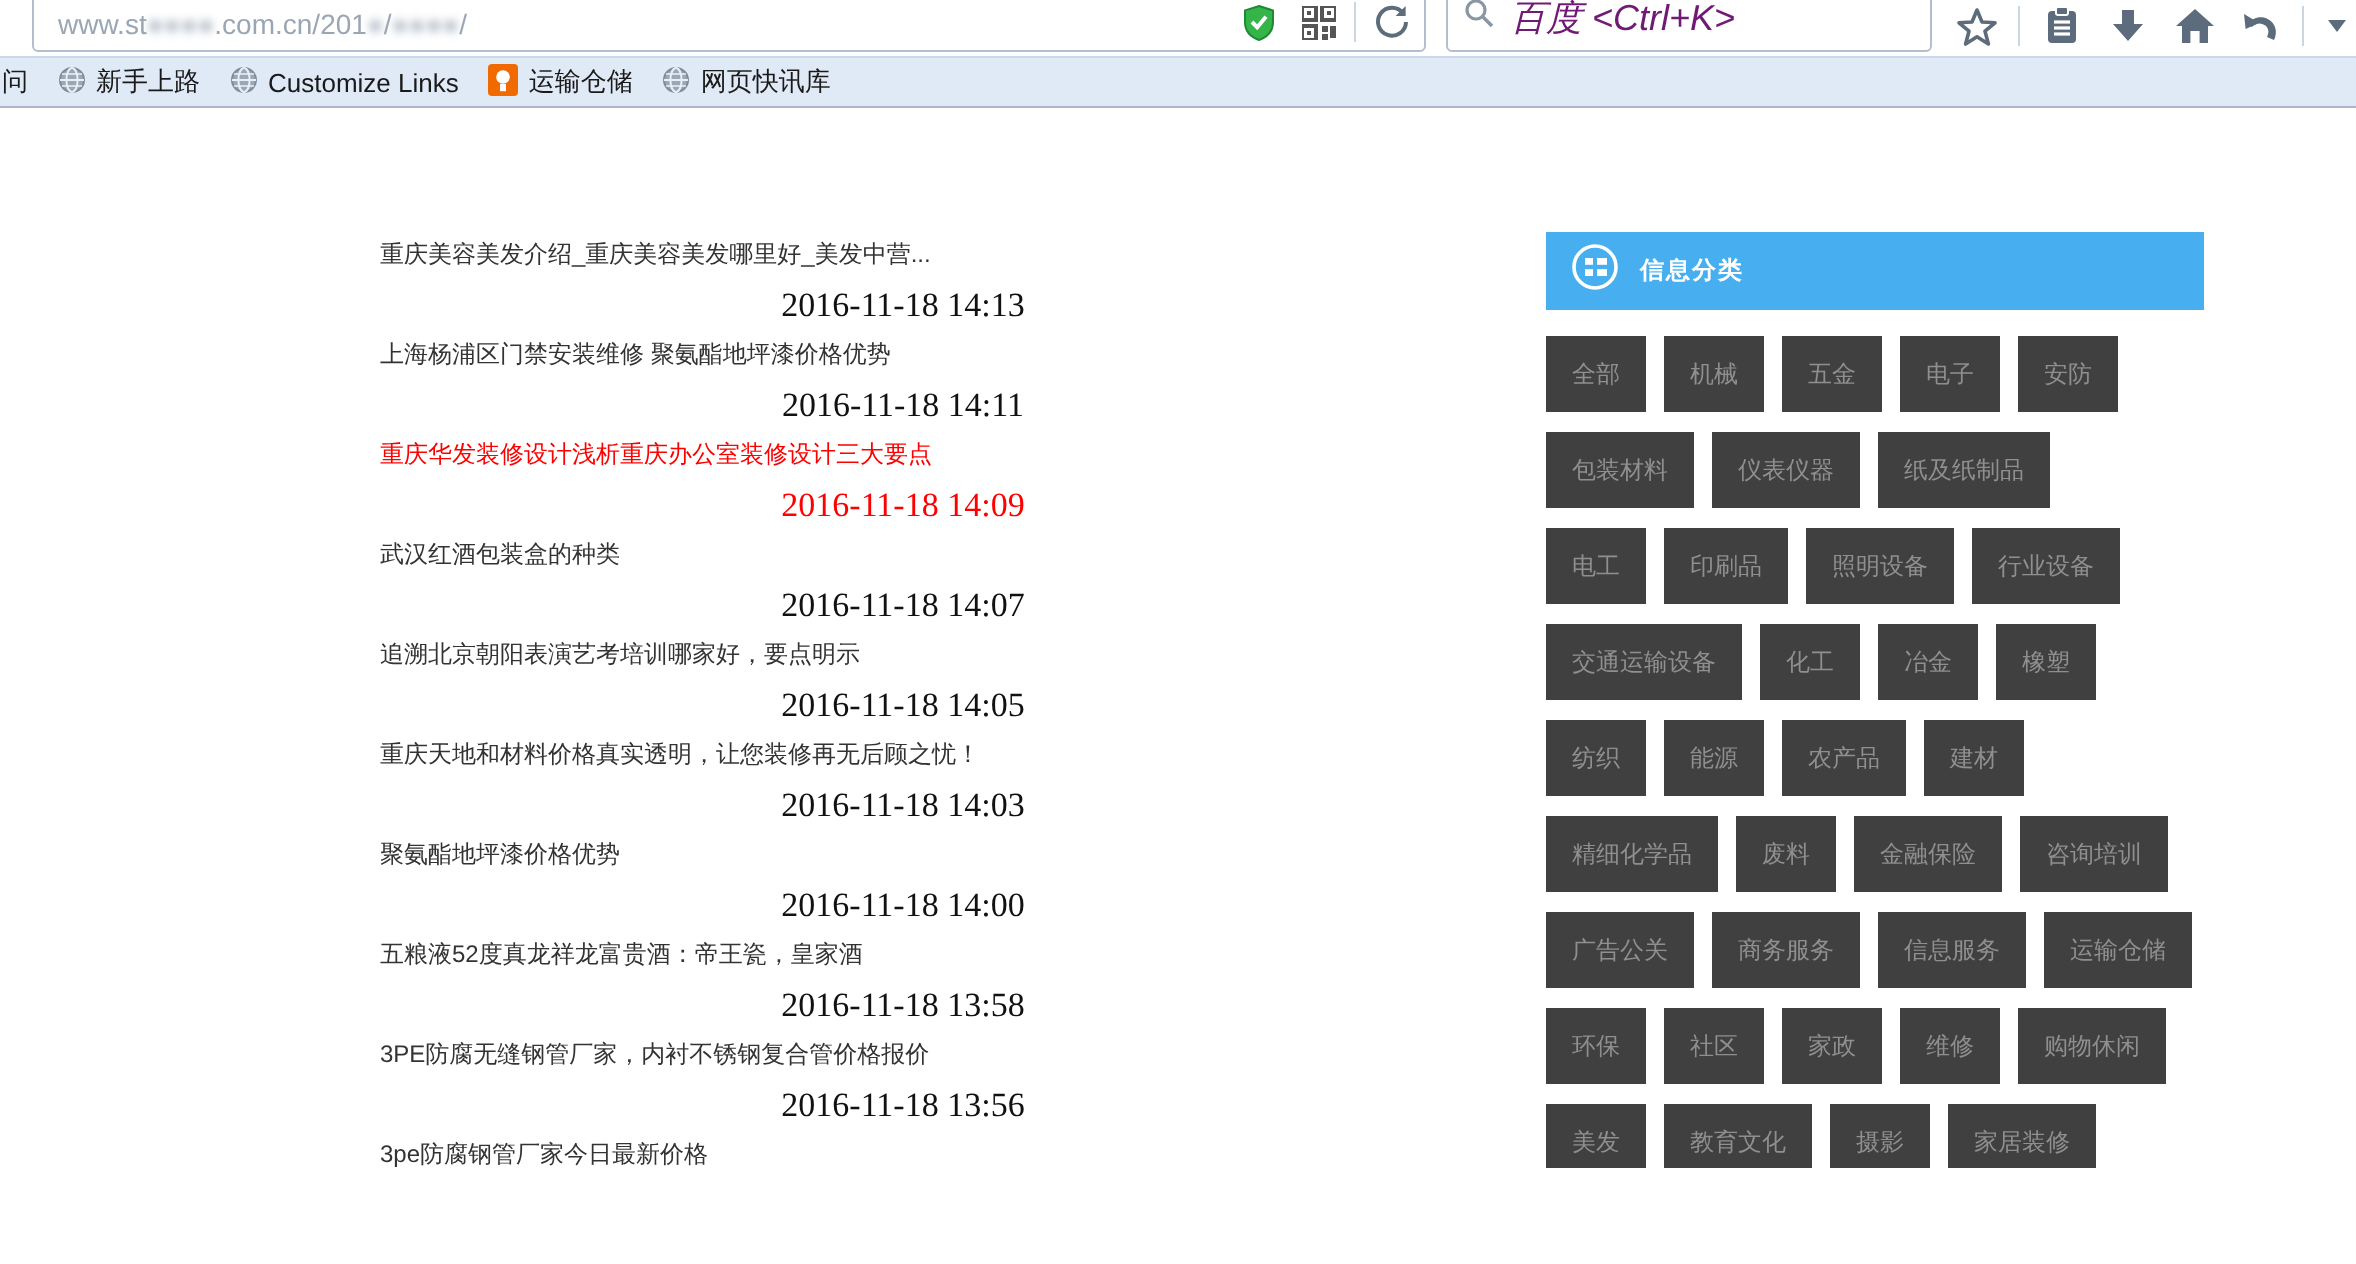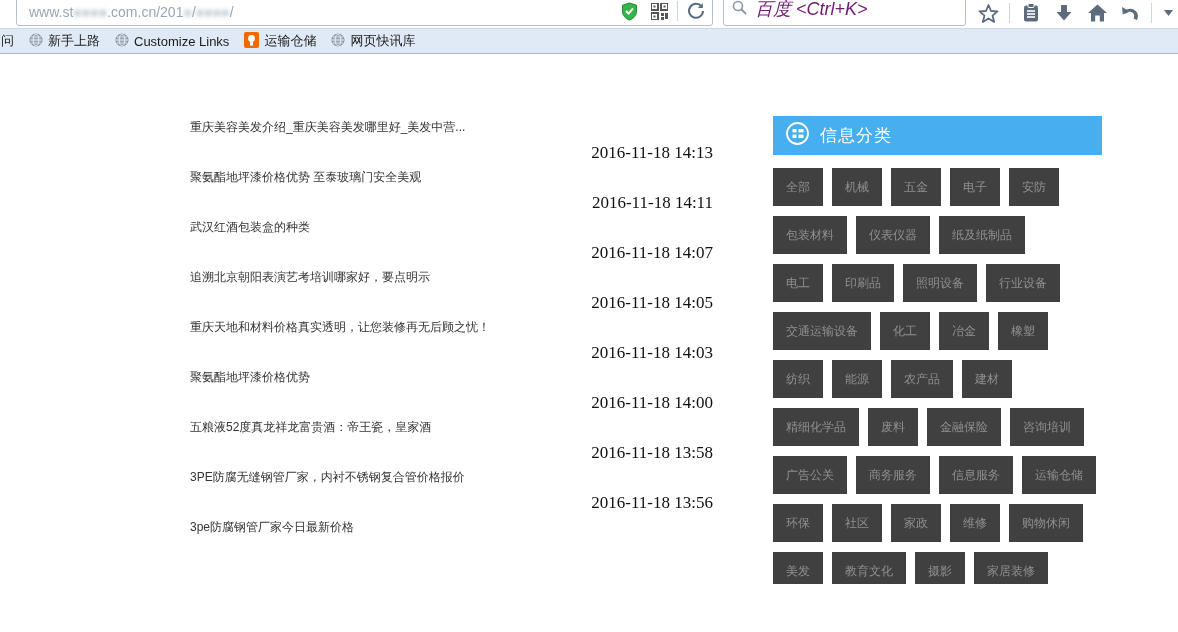--- a/index.html
+++ b/index.html
@@ -25,28 +25,28 @@
   
   .bookmarks-bar { position:absolute; left:0; top:28px; width:1178px; height:26px;
                    background:#e0eaf7; border-top:1px solid #ccd8e8; border-bottom:1px solid #a9b7c9;
                    display:flex; align-items:center; gap:15px; padding-left:1px; }
   .bm-item { display:flex; align-items:center; gap:5px; font-size:13px; color:#1a1a1a; white-space:nowrap; }
 
   
   .article-list { position:absolute; left:190px; top:115px; width:523px; }
   .article { height:50px; }
   .a-title { height:25px; line-height:25px; font-size:12px; color:#333; white-space:nowrap; overflow:hidden; cursor:pointer; }
-  .a-time { height:25px; line-height:25px; font-size:17px; color:#111; text-align:right;
+  .a-time { height:25px; line-height:25px; font-size:17px; color:#111; text-align:center;
             font-family:"Liberation Serif","DejaVu Serif",serif; }
   .article.red .a-title, .article.red .a-time { color:#ff0000; }
 
   
   .panel { position:absolute; left:773px; top:116px; width:329px; }
   .panel-header { height:39px; background:#47aeef; color:#fff; display:flex; align-items:center; gap:10px; padding-left:12px; }
-  .panel-title { font-size:17px; font-weight:normal; letter-spacing:1px; }
+  .panel-title { font-size:12px; font-weight:bold; letter-spacing:1px; }
   .cat-rows { margin-top:13px; }
   .cat-row { display:flex; gap:9px; margin-bottom:10px; }
   .cat-btn { display:inline-block; background:#404040; color:#8f8f8f; font-size:12px;
              line-height:38px; height:38px; padding:0 13px; white-space:nowrap; cursor:pointer; text-decoration:none; }
 </style>
 </head>
 <body>
 
 <div id="screen">
 
@@ -189,24 +189,28 @@
     </div>
 
   <div class="article-list">
 
       <div class="article">
         <div class="a-title">重庆美容美发介绍_重庆美容美发哪里好_美发中营...</div>
         <div class="a-time">2016-11-18 14:13</div>
       </div>
 
       <div class="article">
-        <div class="a-title">聚氨酯地坪漆价格优势 至泰玻璃门安全美观</div>
+        <div class="a-title">上海杨浦区门禁安装维修 聚氨酯地坪漆价格优势</div>
         <div class="a-time">2016-11-18 14:11</div>
       </div>
 
+      <div class="article red">
+        <div class="a-title">重庆华发装修设计浅析重庆办公室装修设计三大要点</div>
+        <div class="a-time">2016-11-18 14:09</div>
+      </div>
 
       <div class="article">
         <div class="a-title">武汉红酒包装盒的种类</div>
         <div class="a-time">2016-11-18 14:07</div>
       </div>
 
       <div class="article">
         <div class="a-title">追溯北京朝阳表演艺考培训哪家好，要点明示</div>
         <div class="a-time">2016-11-18 14:05</div>
       </div>

